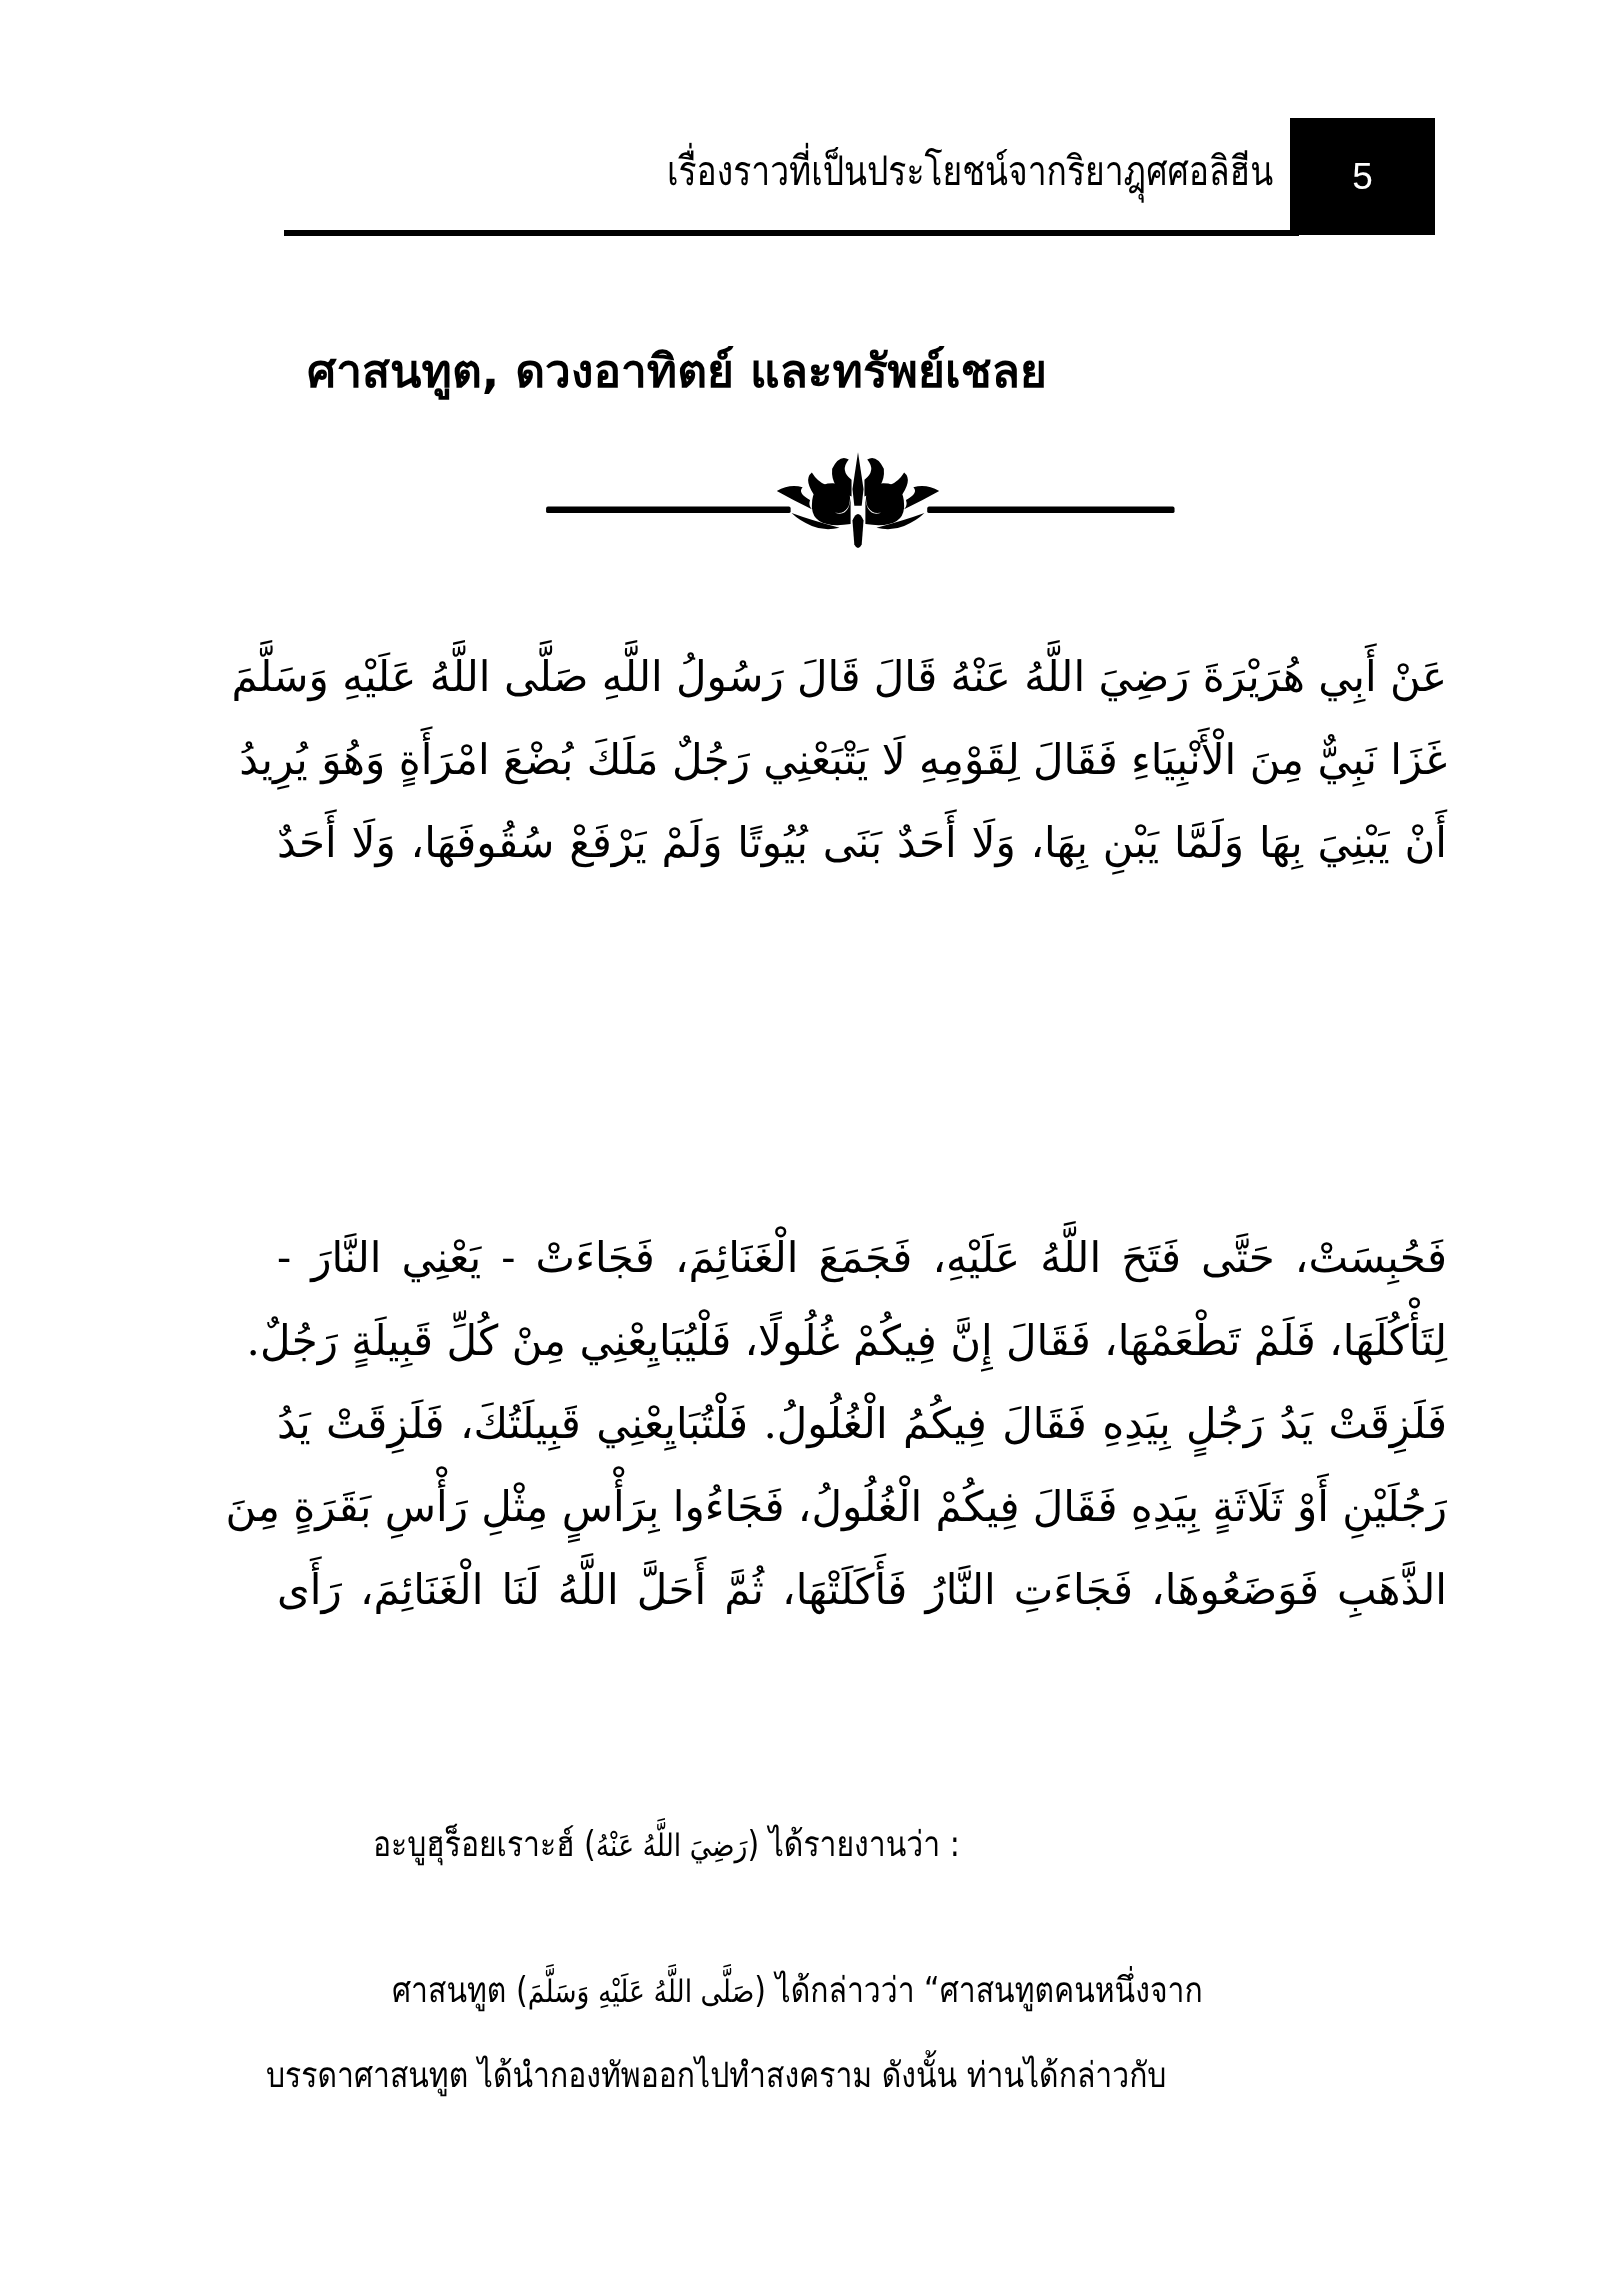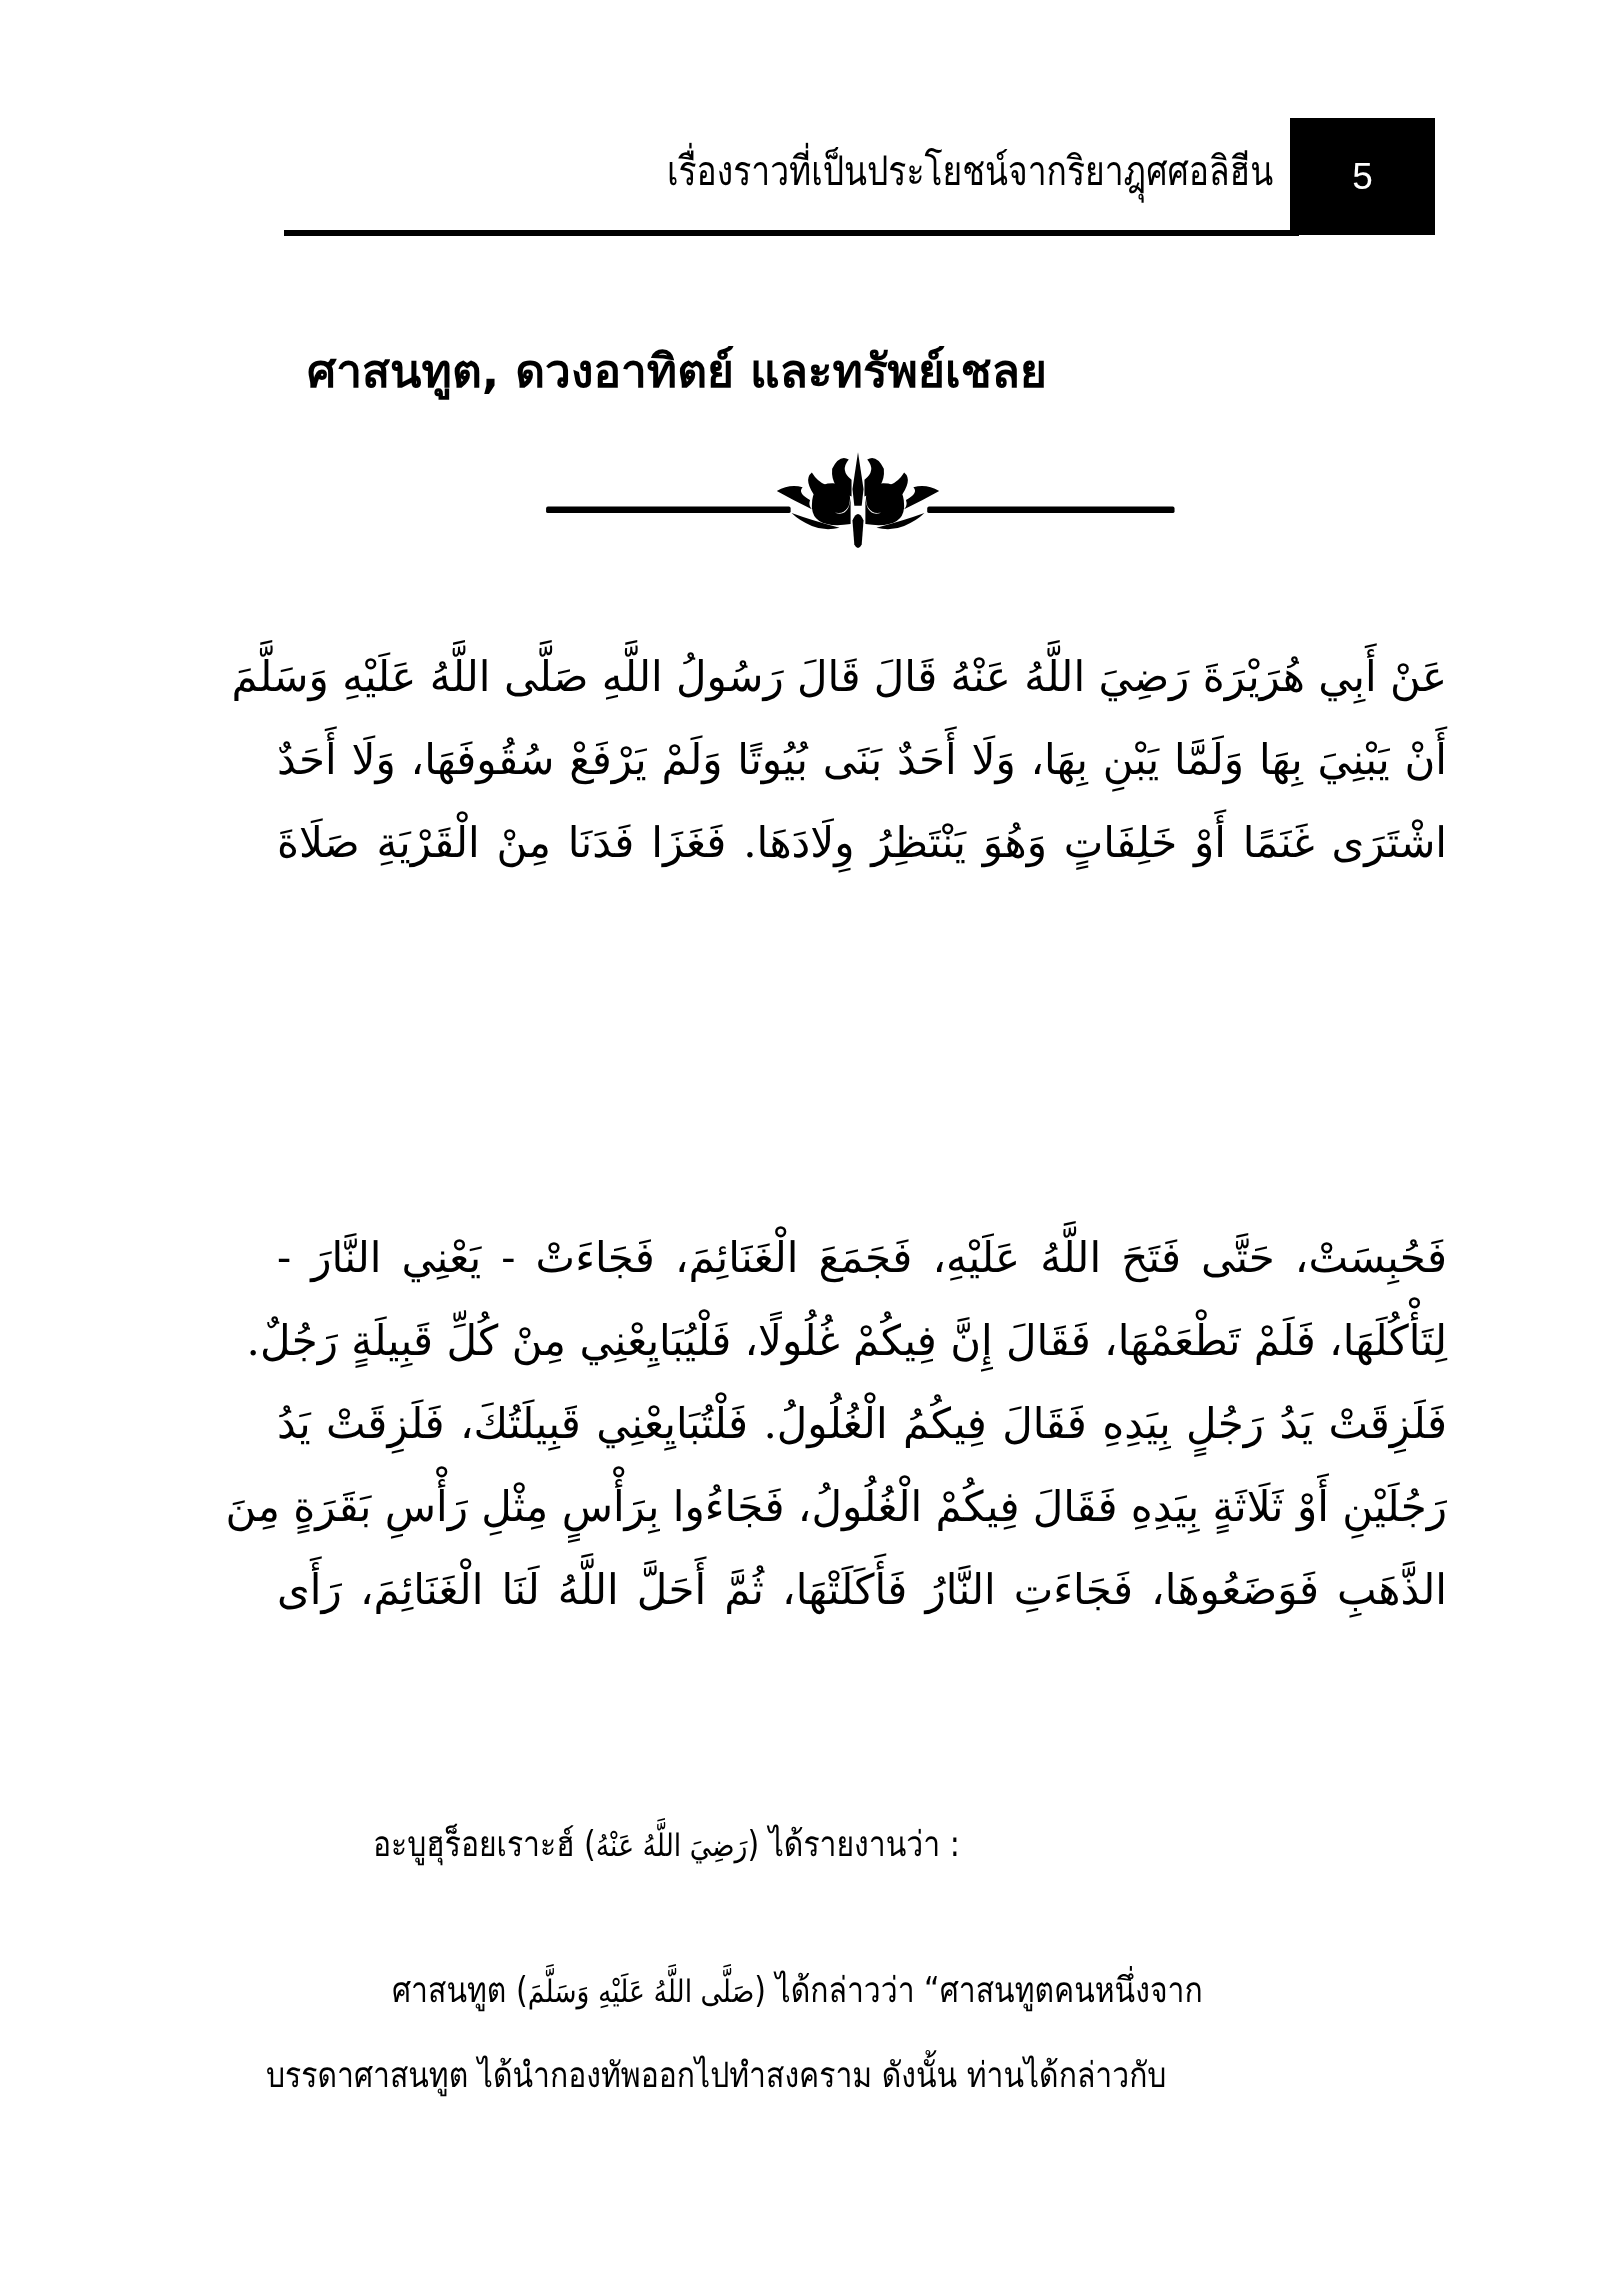--- a/index.html
+++ b/index.html
@@ -156,22 +156,22 @@
   <path d="M395 50 Q410 30 400 22 Q394 32 384 36 Q396 42 395 50 Z" fill="#000"></path>
 
   <path d="M300 62 Q280 52 262 42 Q276 34 290 38 Q284 44 298 52 Q296 58 300 62 Z" fill="#000"></path>
   <path d="M400 62 Q420 52 438 42 Q424 34 410 38 Q416 44 402 52 Q404 58 400 62 Z" fill="#000"></path>
   <path d="M278 66 Q300 74 330 82 Q314 86 300 80 Q286 74 278 66 Z" fill="#000"></path>
   <path d="M422 66 Q400 74 370 82 Q386 86 400 80 Q414 74 422 66 Z" fill="#000"></path>
 </svg>
 
 <div class="arabic-block para-1">
   <span class="arabic-line">عَنْ أَبِي هُرَيْرَةَ رَضِيَ اللَّهُ عَنْهُ قَالَ قَالَ رَسُولُ اللَّهِ صَلَّى اللَّهُ عَلَيْهِ وَسَلَّمَ</span>
+  <span class="arabic-line">غَزَا نَبِيٌّ مِنَ الْأَنْبِيَاءِ فَقَالَ لِقَوْمِهِ لَا يَتْبَعْنِي رَجُلٌ مَلَكَ بُضْعَ امْرَأَةٍ وَهُوَ يُرِيدُ</span>
   <span class="arabic-line">أَنْ يَبْنِيَ بِهَا وَلَمَّا يَبْنِ بِهَا، وَلَا أَحَدٌ بَنَى بُيُوتًا وَلَمْ يَرْفَعْ سُقُوفَهَا، وَلَا أَحَدٌ</span>
-  <span class="arabic-line">اشْتَرَى غَنَمًا أَوْ خَلِفَاتٍ وَهُوَ يَنْتَظِرُ وِلَادَهَا. فَغَزَا فَدَنَا مِنْ الْقَرْيَةِ صَلَاةَ</span>
 </div>
 
 <div class="arabic-block para-2">
   <span class="arabic-line">فَحُبِسَتْ، حَتَّى فَتَحَ اللَّهُ عَلَيْهِ، فَجَمَعَ الْغَنَائِمَ، فَجَاءَتْ - يَعْنِي النَّارَ -</span>
   <span class="arabic-line">لِتَأْكُلَهَا، فَلَمْ تَطْعَمْهَا، فَقَالَ إِنَّ فِيكُمْ غُلُولًا، فَلْيُبَايِعْنِي مِنْ كُلِّ قَبِيلَةٍ رَجُلٌ.</span>
   <span class="arabic-line">فَلَزِقَتْ يَدُ رَجُلٍ بِيَدِهِ فَقَالَ فِيكُمُ الْغُلُولُ. فَلْتُبَايِعْنِي قَبِيلَتُكَ، فَلَزِقَتْ يَدُ</span>
   <span class="arabic-line">رَجُلَيْنِ أَوْ ثَلَاثَةٍ بِيَدِهِ فَقَالَ فِيكُمْ الْغُلُولُ، فَجَاءُوا بِرَأْسٍ مِثْلِ رَأْسِ بَقَرَةٍ مِنَ</span>
   <span class="arabic-line">الذَّهَبِ فَوَضَعُوهَا، فَجَاءَتِ النَّارُ فَأَكَلَتْهَا، ثُمَّ أَحَلَّ اللَّهُ لَنَا الْغَنَائِمَ، رَأَى</span>
 </div>
 

